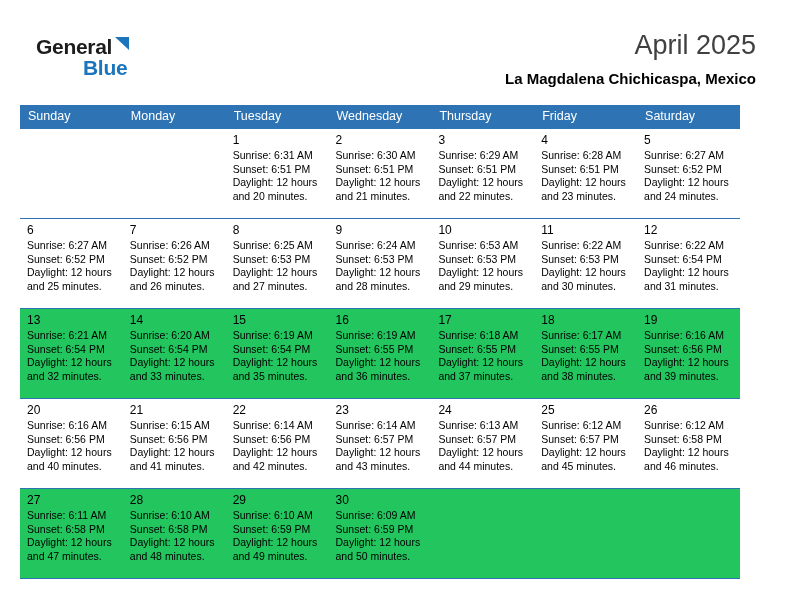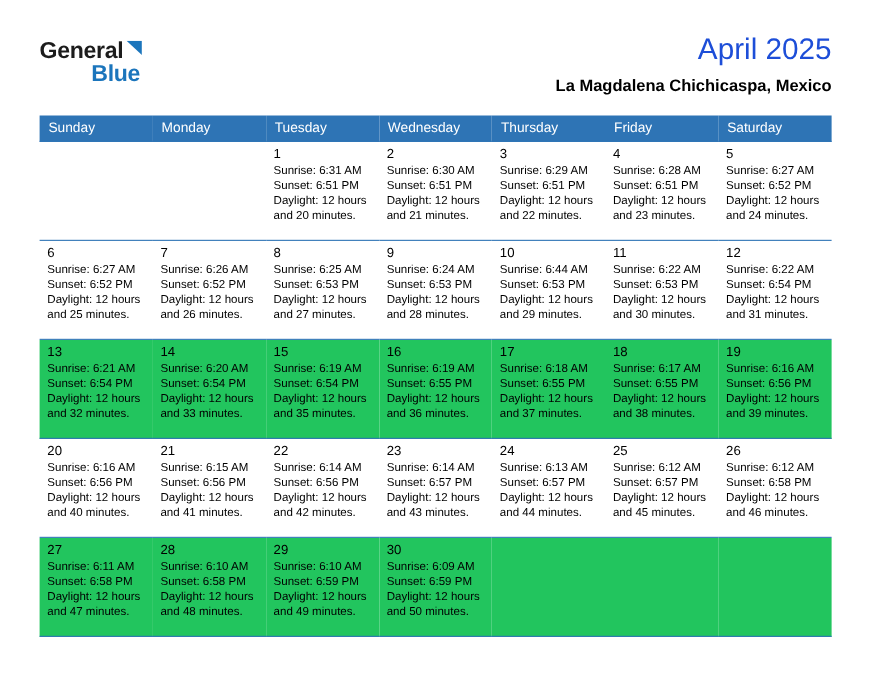--- a/index.html
+++ b/index.html
@@ -14,26 +14,26 @@
   
   .logo { position: absolute; left: 36px; top: 36px; line-height: 1; }
   .logo-line1 { display: flex; align-items: flex-start; }
   .logo-general { font-size: 21px; font-weight: 600; color: #1c1c1c; letter-spacing: -0.3px; }
   .logo-triangle { margin-left: 3px; display: inline-block; margin-top: 1px; }
   .logo-line2 { margin-top: 0px; padding-left: 47px; }
   .logo-blue { font-size: 21px; font-weight: 700; color: #1B75BC; letter-spacing: -0.3px; }
 
   
   .title-block { position: absolute; right: 36px; top: 30px; text-align: right; }
-  .page-title { font-size: 27px; font-weight: 400; color: #1d4ed8; }
+  .page-title { font-size: 27px; font-weight: 400; color: #404040; }
   .page-subtitle { margin-top: 9px; font-size: 15px; font-weight: 700; color: #000; }
 
   
   table.calendar {
-    position: absolute; left: 36px; top: 105px; width: 720px;
+    position: absolute; left: 20px; top: 105px; width: 720px;
     border-collapse: collapse; table-layout: fixed;
   }
   table.calendar th {
     background: #2E74B5; color: #ffffff;
     font-weight: 400; font-size: 12.5px; text-align: left;
     padding: 4px 4px 5px 8px; height: 13px;
   }
   table.calendar td {
     vertical-align: top;
     padding: 4px 2px 0 7px;
@@ -146,21 +146,21 @@
           </td>
           <td>
             <div class="day-number">9</div>
             <div class="day-line">Sunrise: 6:24 AM</div>
             <div class="day-line">Sunset: 6:53 PM</div>
             <div class="day-line">Daylight: 12 hours</div>
             <div class="day-line">and 28 minutes.</div>
           </td>
           <td>
             <div class="day-number">10</div>
-            <div class="day-line">Sunrise: 6:44 AM</div>
+            <div class="day-line">Sunrise: 6:53 AM</div>
             <div class="day-line">Sunset: 6:53 PM</div>
             <div class="day-line">Daylight: 12 hours</div>
             <div class="day-line">and 29 minutes.</div>
           </td>
           <td>
             <div class="day-number">11</div>
             <div class="day-line">Sunrise: 6:22 AM</div>
             <div class="day-line">Sunset: 6:53 PM</div>
             <div class="day-line">Daylight: 12 hours</div>
             <div class="day-line">and 30 minutes.</div>

